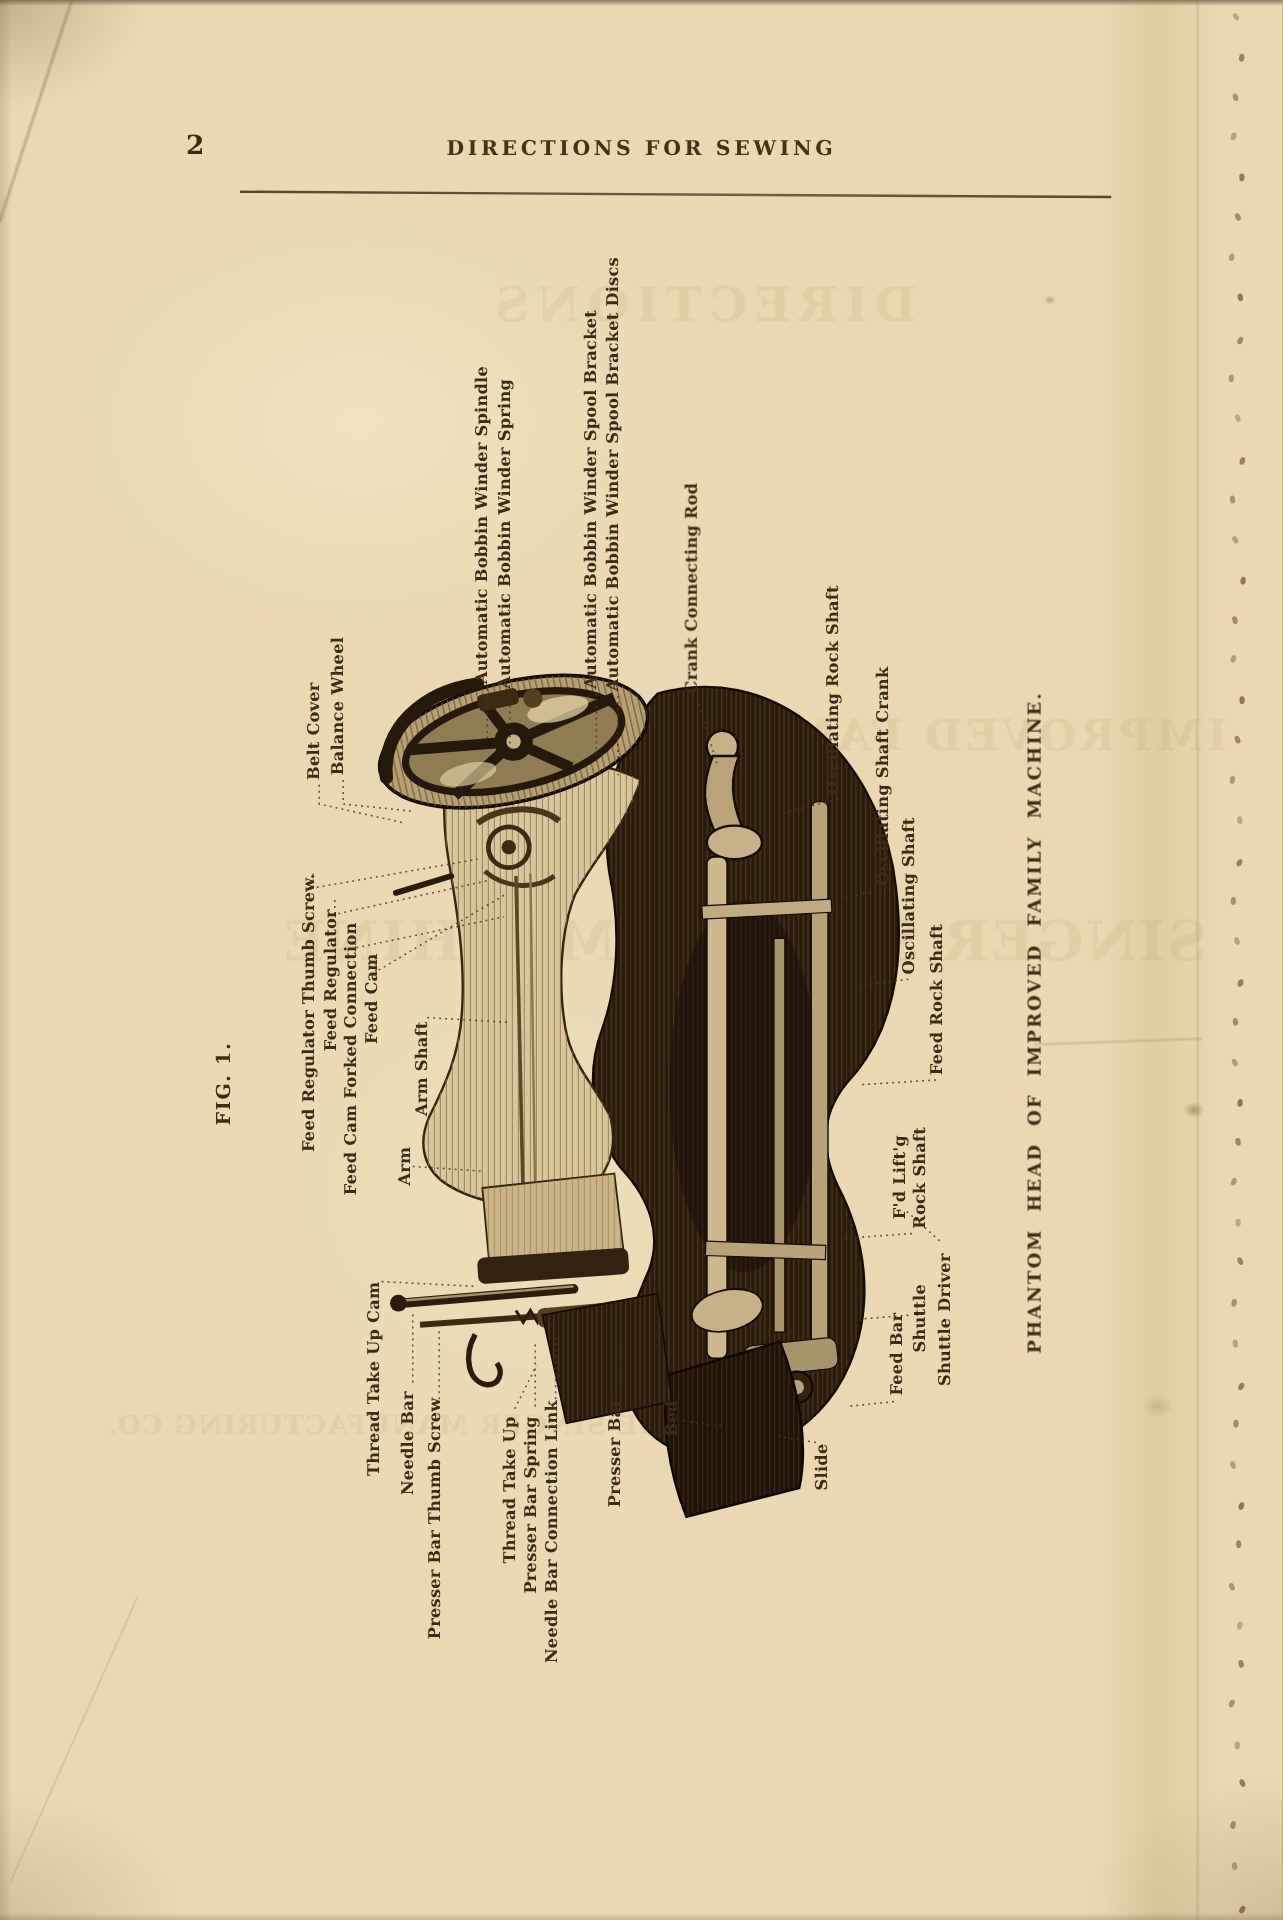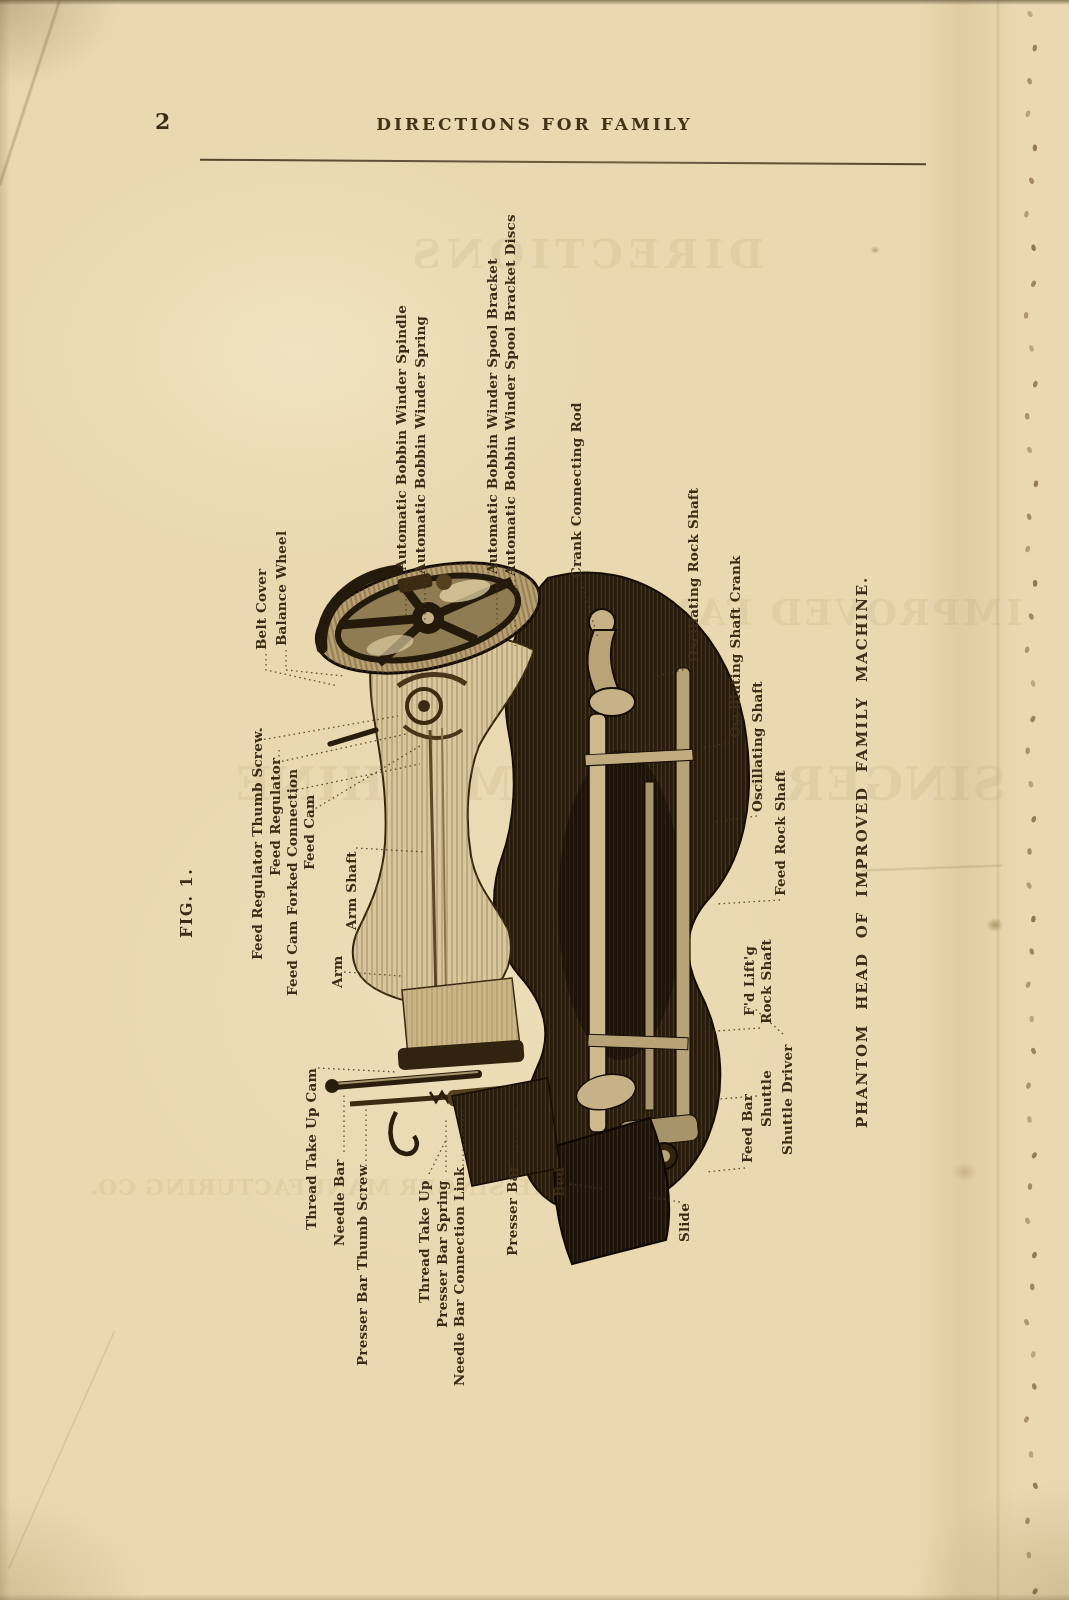--- a/index.html
+++ b/index.html
@@ -37,21 +37,21 @@
 
   <div class="crease" style="left:28px;top:-10px;width:5px;height:200px;transform:rotate(18deg);"></div>
   <div class="crease" style="left:996px;top:0;width:4px;height:1600px;opacity:.5;"></div>
   <div class="crease" style="left:930px;top:798px;width:4px;height:140px;transform:rotate(88deg);opacity:.6;"></div>
   <div class="crease" style="left:60px;top:1320px;width:3px;height:260px;transform:rotate(24deg);opacity:.5;"></div>
   <div class="stain" style="left:986px;top:918px;width:18px;height:14px;background:radial-gradient(rgba(122,112,44,.55),rgba(122,112,44,0) 70%);"></div>
   <div class="stain" style="left:870px;top:246px;width:10px;height:8px;background:radial-gradient(rgba(100,80,40,.4),rgba(100,80,40,0) 70%);"></div>
   <div class="stain" style="left:952px;top:1162px;width:26px;height:20px;background:radial-gradient(rgba(150,125,75,.30),rgba(150,125,75,0) 70%);"></div>
 
   <div class="hdr-num">2</div>
-  <div class="hdr-title">DIRECTIONS FOR FAMILY</div>
+  <div class="hdr-title">DIRECTIONS FOR SEWING</div>
   <div class="hdr-rule"></div>
 
   <svg width="1069" height="1600" viewBox="0 0 1069 1600">
     <defs>
       <pattern id="hv" width="5" height="6" patternUnits="userSpaceOnUse">
         <line x1="2" y1="0" x2="2" y2="6" stroke="#8d744a" stroke-width="1"></line>
       </pattern>
       <pattern id="hd" width="4" height="6" patternUnits="userSpaceOnUse">
         <rect width="4" height="6" fill="#281b0c"></rect>
         <line x1="1.4" y1="0" x2="1.4" y2="6" stroke="#4b391c" stroke-width="1"></line>

